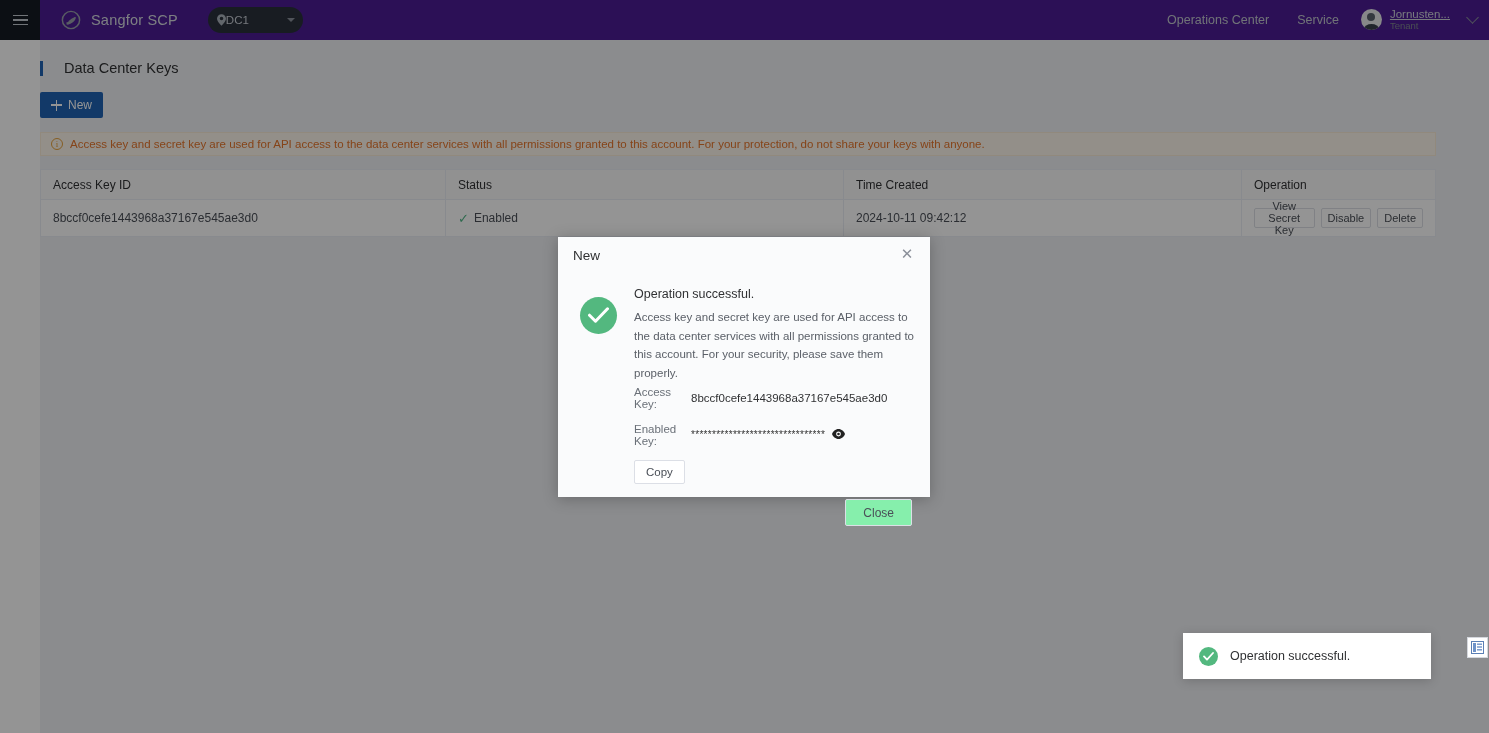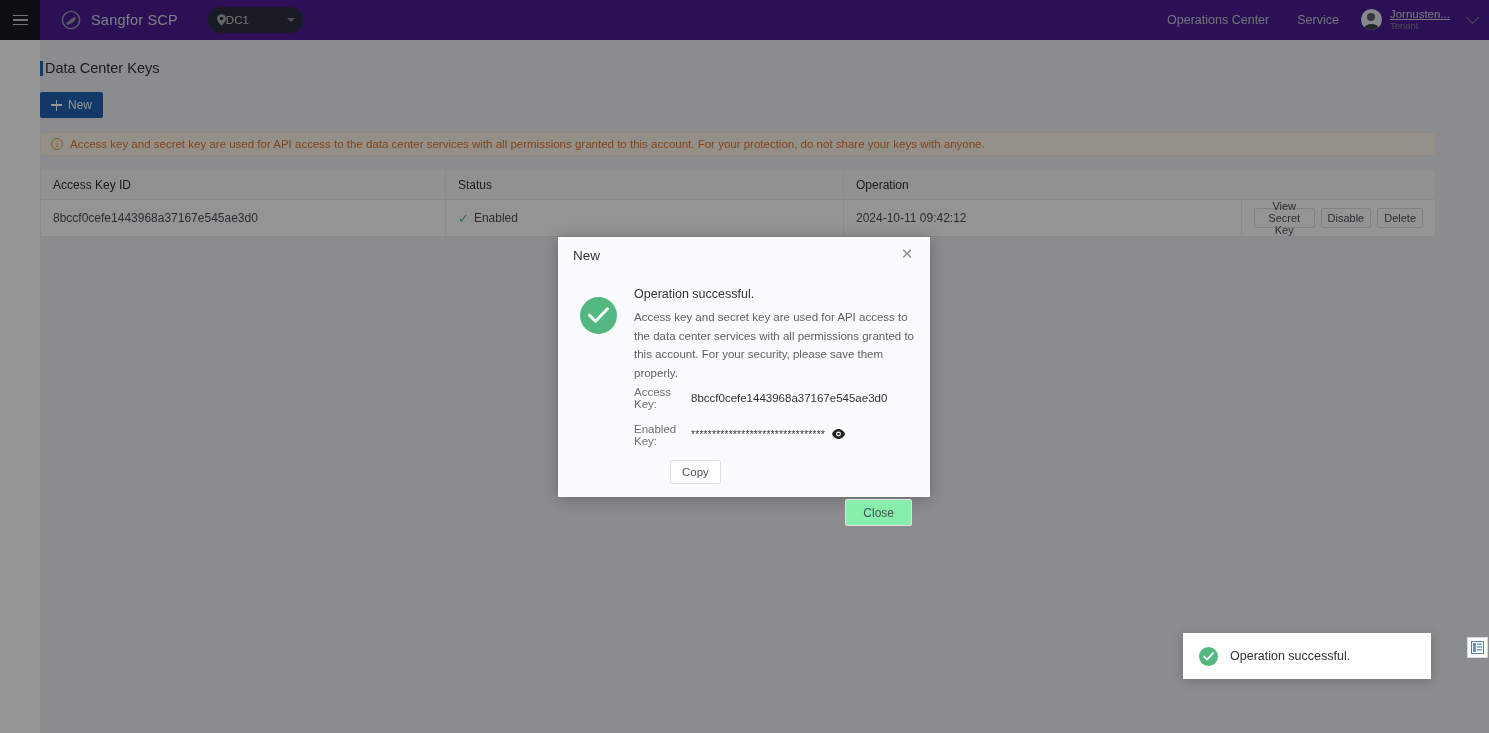--- a/index.html
+++ b/index.html
@@ -77,21 +77,21 @@
   .leftrail {
     position: absolute; top: 40px; left: 0; width: 40px; height: 693px;
     background: #ffffff;
   }
 
   
   .content {
     position: absolute; top: 40px; left: 40px; width: 1449px; height: 693px;
     background: #f0f2f5; padding: 0;
   }
-  .page-title-row { display: flex; align-items: center; gap: 2px; padding: 20px 0 0 0; }
+  .page-title-row { display: flex; align-items: center; gap: 21px; padding: 20px 0 0 0; }
   .title-bar { width: 3px; height: 15px; background: #1f63b3; display: block; }
   .page-title { font-size: 14.5px; color: #303133; }
 
   .toolbar { padding: 16px 0 0 0; }
   .btn-new {
     display: inline-flex; align-items: center; gap: 6px;
     height: 26px; padding: 0 11px; background: #1f63b3; color: #fff;
     font-size: 12px; border: none; border-radius: 2px; cursor: pointer;
   }
   .plus-icon { width: 11px; height: 11px; position: relative; display: block; }
@@ -167,21 +167,21 @@
   .modal-p { font-size: 11.5px; color: #5b6068; line-height: 1.62; }
   .kv-row { display: flex; align-items: center; font-size: 11.5px; margin-top: 3px; }
   .kv-row.secret { margin-top: 13px; }
   .kv-label { color: #6a7078; width: 57px; flex: none; }
   .kv-value { color: #303133; font-family: "Liberation Sans", sans-serif; }
   .kv-value.mask { letter-spacing: .3px; font-size: 10px; color: #333; }
   .eye-icon { margin-left: 7px; cursor: pointer; display: inline-block; }
   .btn-copy {
     margin-top: 13px; height: 24px; padding: 0 11px; font-size: 11.5px;
     background: #fff; border: 1px solid #dcdfe6; border-radius: 2px;
-    color: #4a4f57; cursor: pointer; margin-left: 36px;
+    color: #4a4f57; cursor: pointer;
   }
   .modal-foot {
     height: 58px; flex: none; display: flex; align-items: center;
     justify-content: flex-end; padding: 0 18px;
   }
   .btn-close {
     height: 27px; padding: 0 17px; font-size: 12px; background: #86efac;
     border: 1px solid #dcdfe6; border-radius: 2px; color: #4a4f57; cursor: pointer;
   }
 
@@ -272,20 +272,21 @@
 
     <div class="banner">
       <span class="info-circle">i</span>
       <span class="banner-text">Access key and secret key are used for API access to the data center services with all permissions granted to this account. For your protection, do not share your keys with anyone.</span>
     </div>
 
     <div class="table">
       <div class="thead">
         <div class="th col-key">Access Key ID</div>
         <div class="th col-status">Status</div>
+        <div class="th col-time">Time Created</div>
         <div class="th col-op">Operation</div>
       </div>
       <div class="trow">
         <div class="td col-key">8bccf0cefe1443968a37167e545ae3d0</div>
         <div class="td col-status">
           <span class="check-mark">✓</span>
           <span>Enabled</span>
         </div>
         <div class="td col-time">2024-10-11 09:42:12</div>
         <div class="td col-op">

